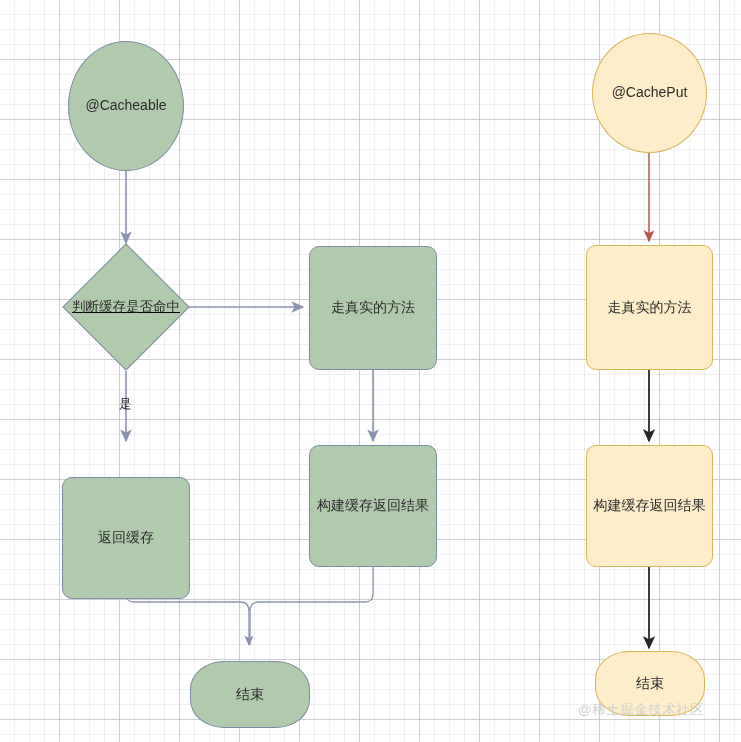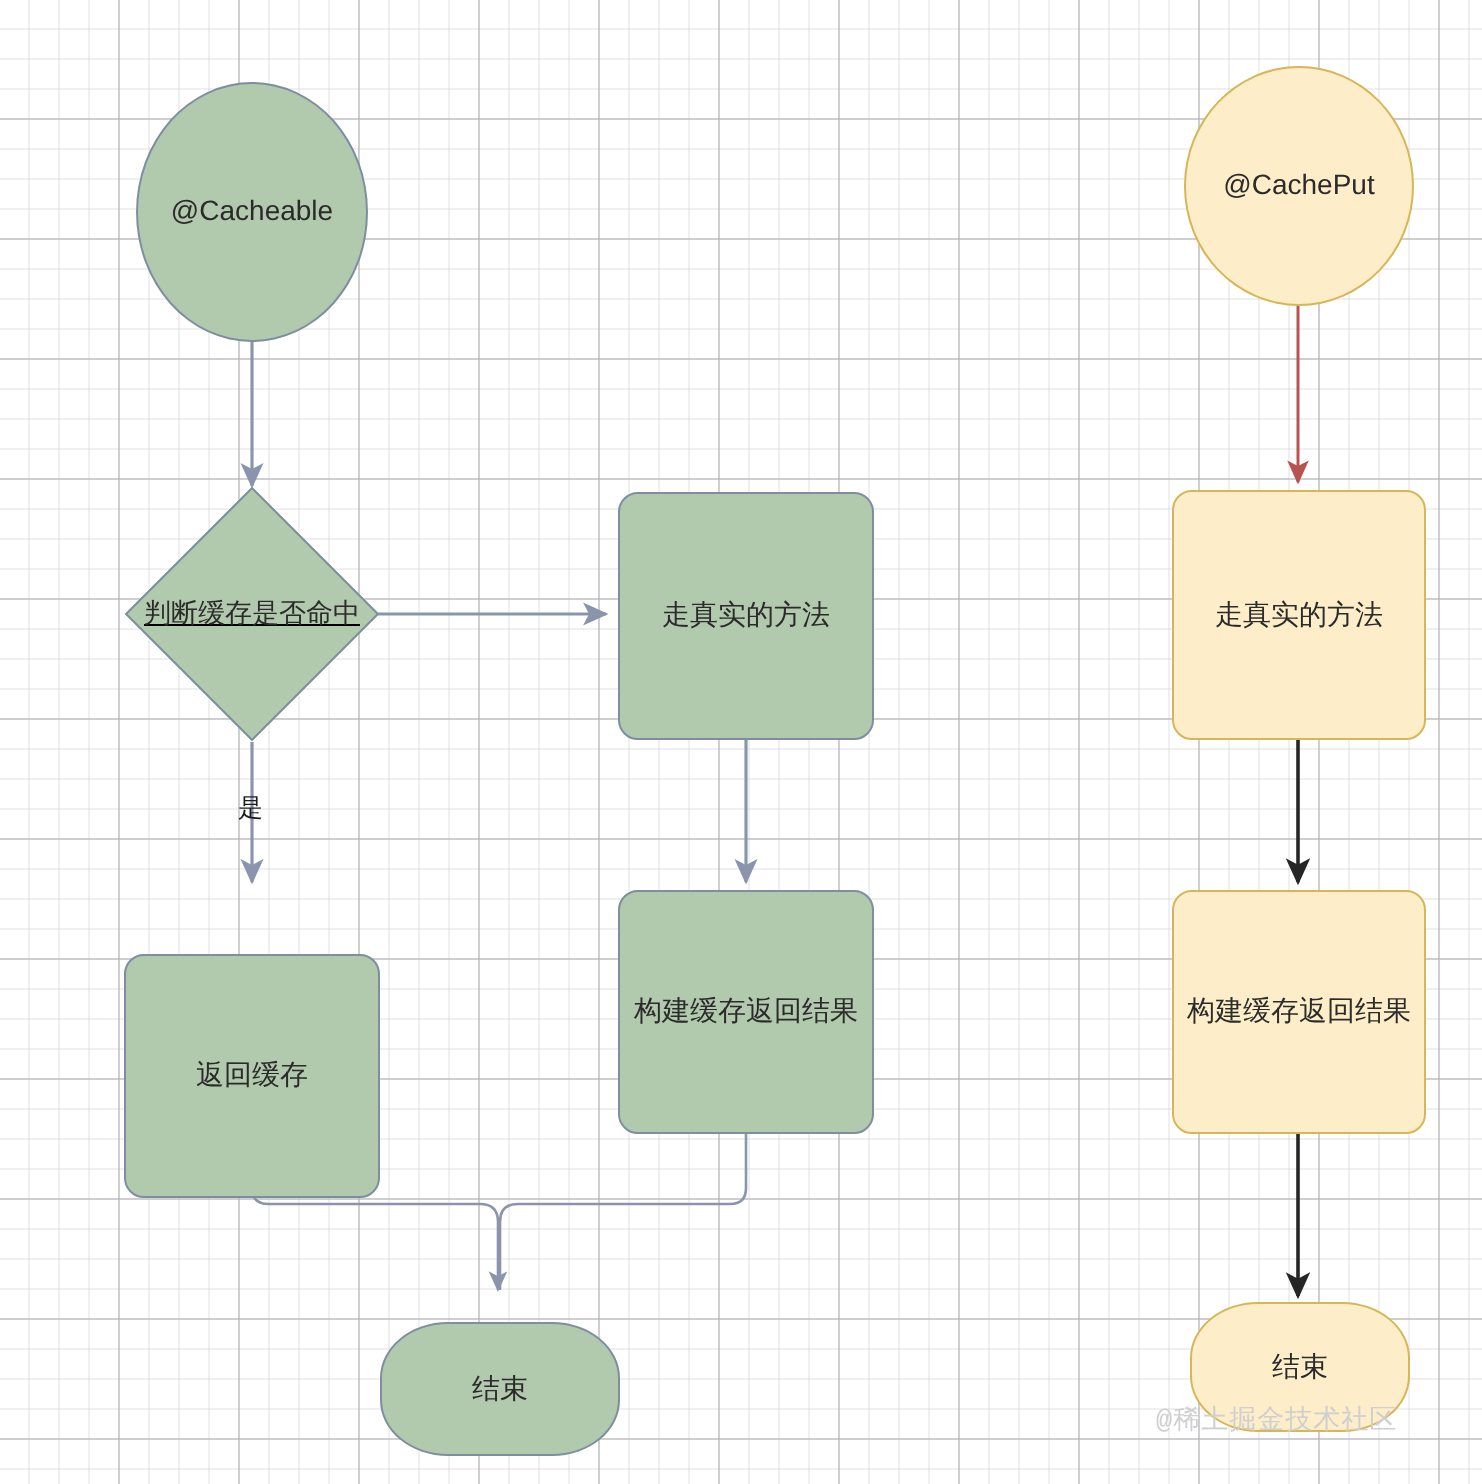--- a/index.html
+++ b/index.html
@@ -81,21 +81,20 @@
     color: #1c1c1c;
     background: rgba(255,255,255,0.0);
     white-space: nowrap;
   }
   .watermark {
     position: absolute;
     font-size: 13.5px;
     color: #cfcfcf;
     white-space: nowrap;
     letter-spacing: 0.5px;
-    font-family: Liberation Mono, monospace;
   }
 </style>
 </head>
 <body>
 
 <div id="canvas">
 
   <svg class="edge-layer" viewBox="0 0 741 742" width="741" height="742">
     <defs>
       <marker id="ah-bluegray" markerWidth="10" markerHeight="10" refX="7.2" refY="3.6" orient="auto" markerUnits="strokeWidth">

